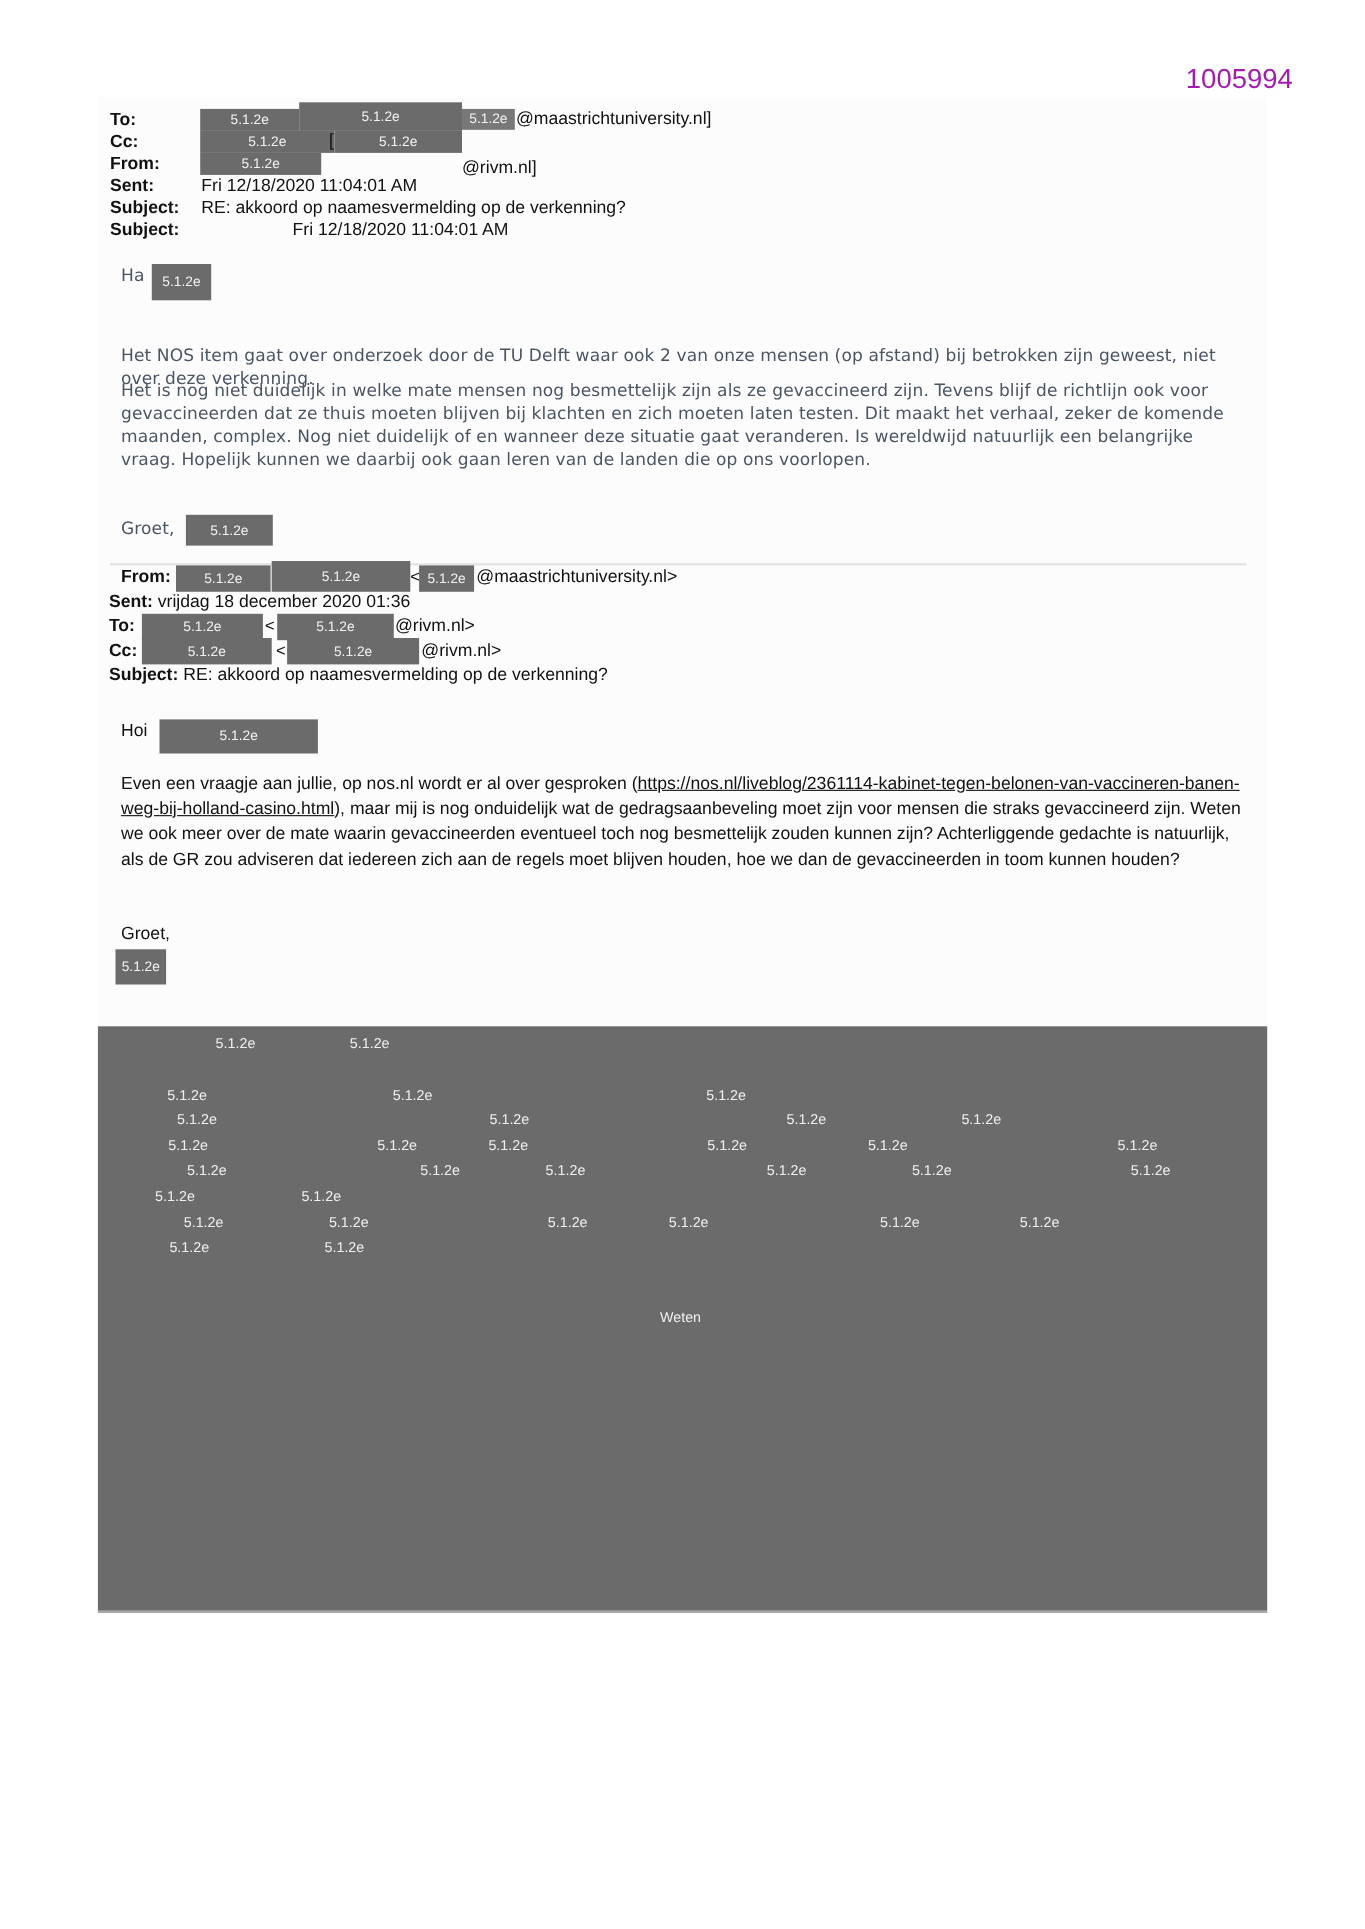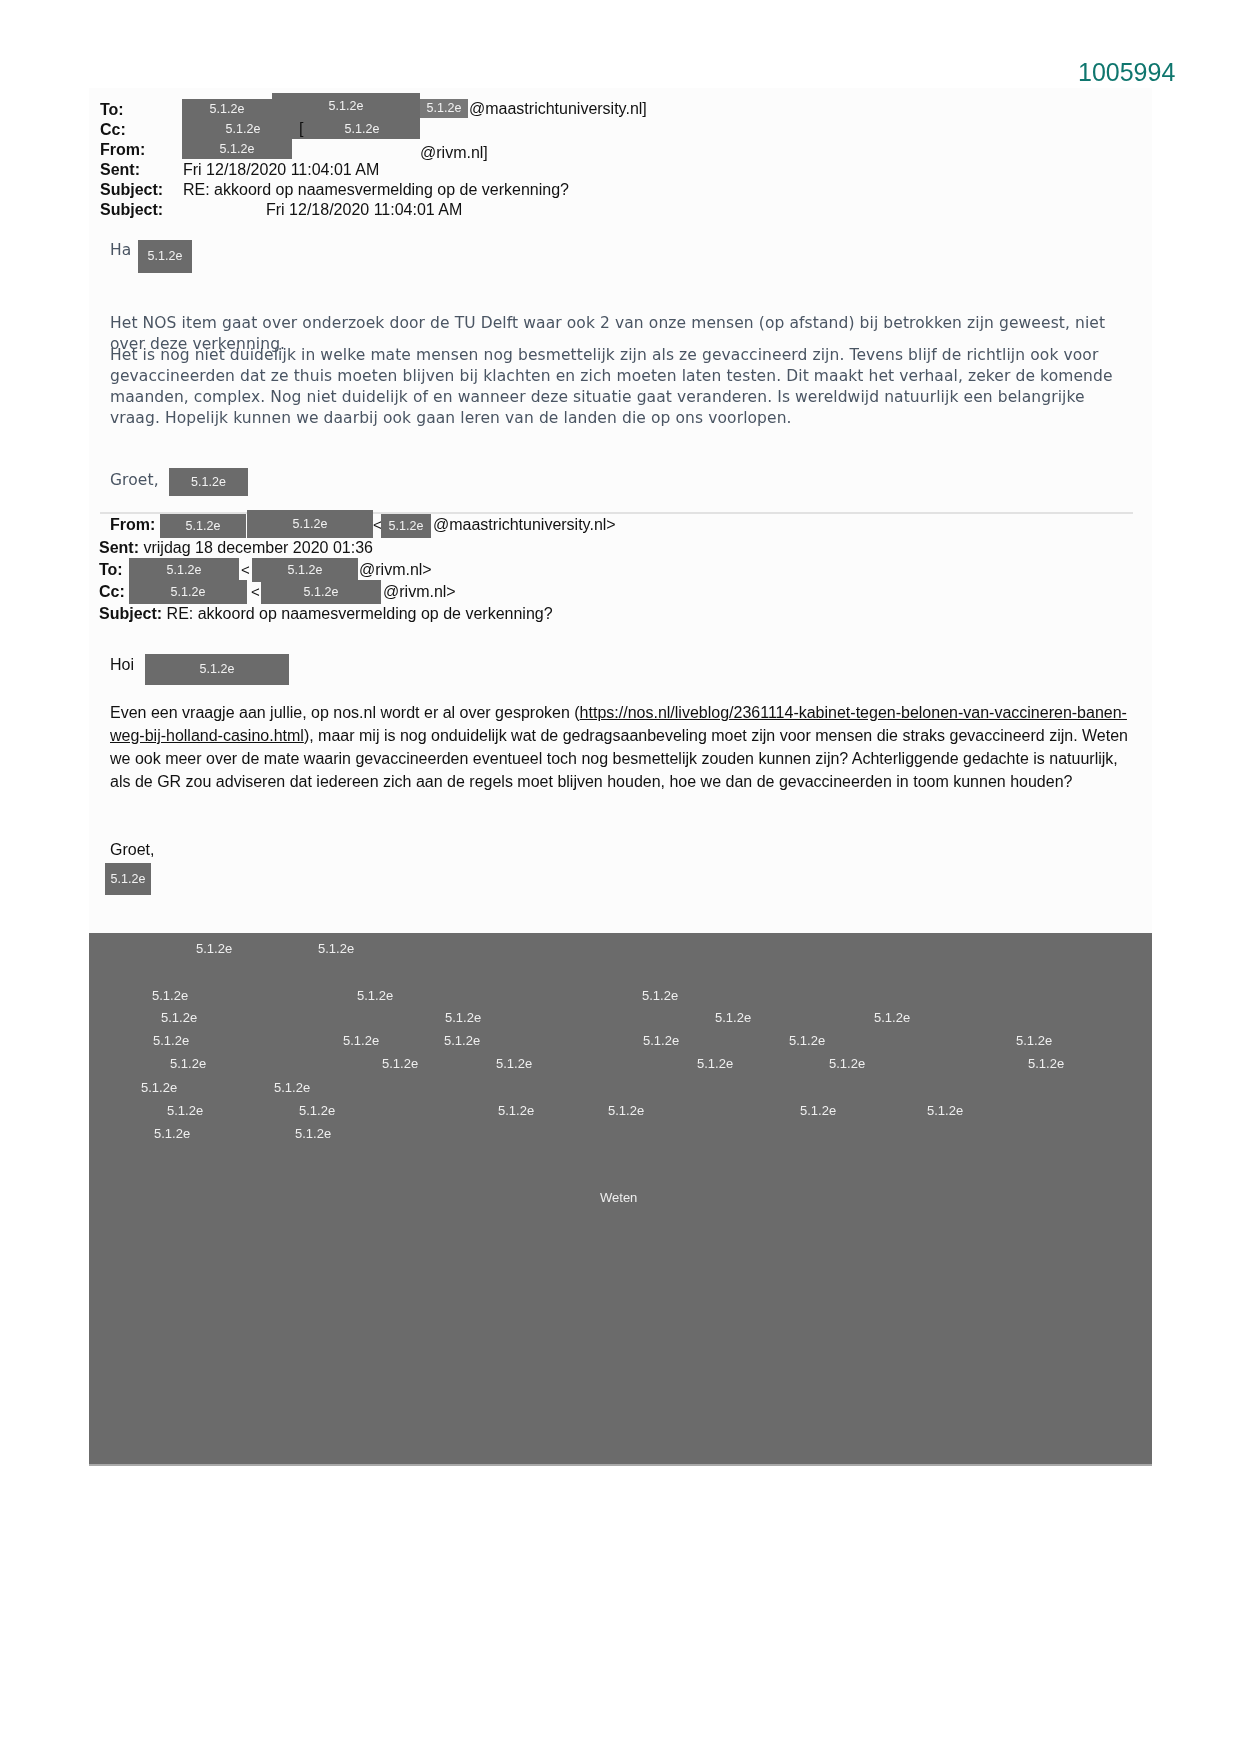--- a/index.html
+++ b/index.html
@@ -3,21 +3,21 @@
 <meta charset="utf-8">
 <style>
   html, body { margin: 0; padding: 0; }
   body {
     width: 1241px; height: 1754px; position: relative; background: #ffffff;
     overflow: hidden;
   }
   .abs { position: absolute; white-space: nowrap; }
   .pagenum {
     left: 1078px; top: 58px; font-family: "Liberation Sans", sans-serif;
-    font-size: 25px; color: #0f766e;
+    font-size: 25px; color: #a21caf;
   }
   .sheet {
     position: absolute; left: 89px; top: 88px; width: 1063px; height: 845px;
     background: #fcfcfc;
   }
   .hdr { font-family: "Liberation Sans", sans-serif; font-size: 16px; color: #111; }
   .hdr-label { font-weight: bold; }
   .red {
     position: absolute; background: #6b6b6b; color: #f2f2f2;
     font-family: "Liberation Sans", sans-serif; font-size: 12.5px;

